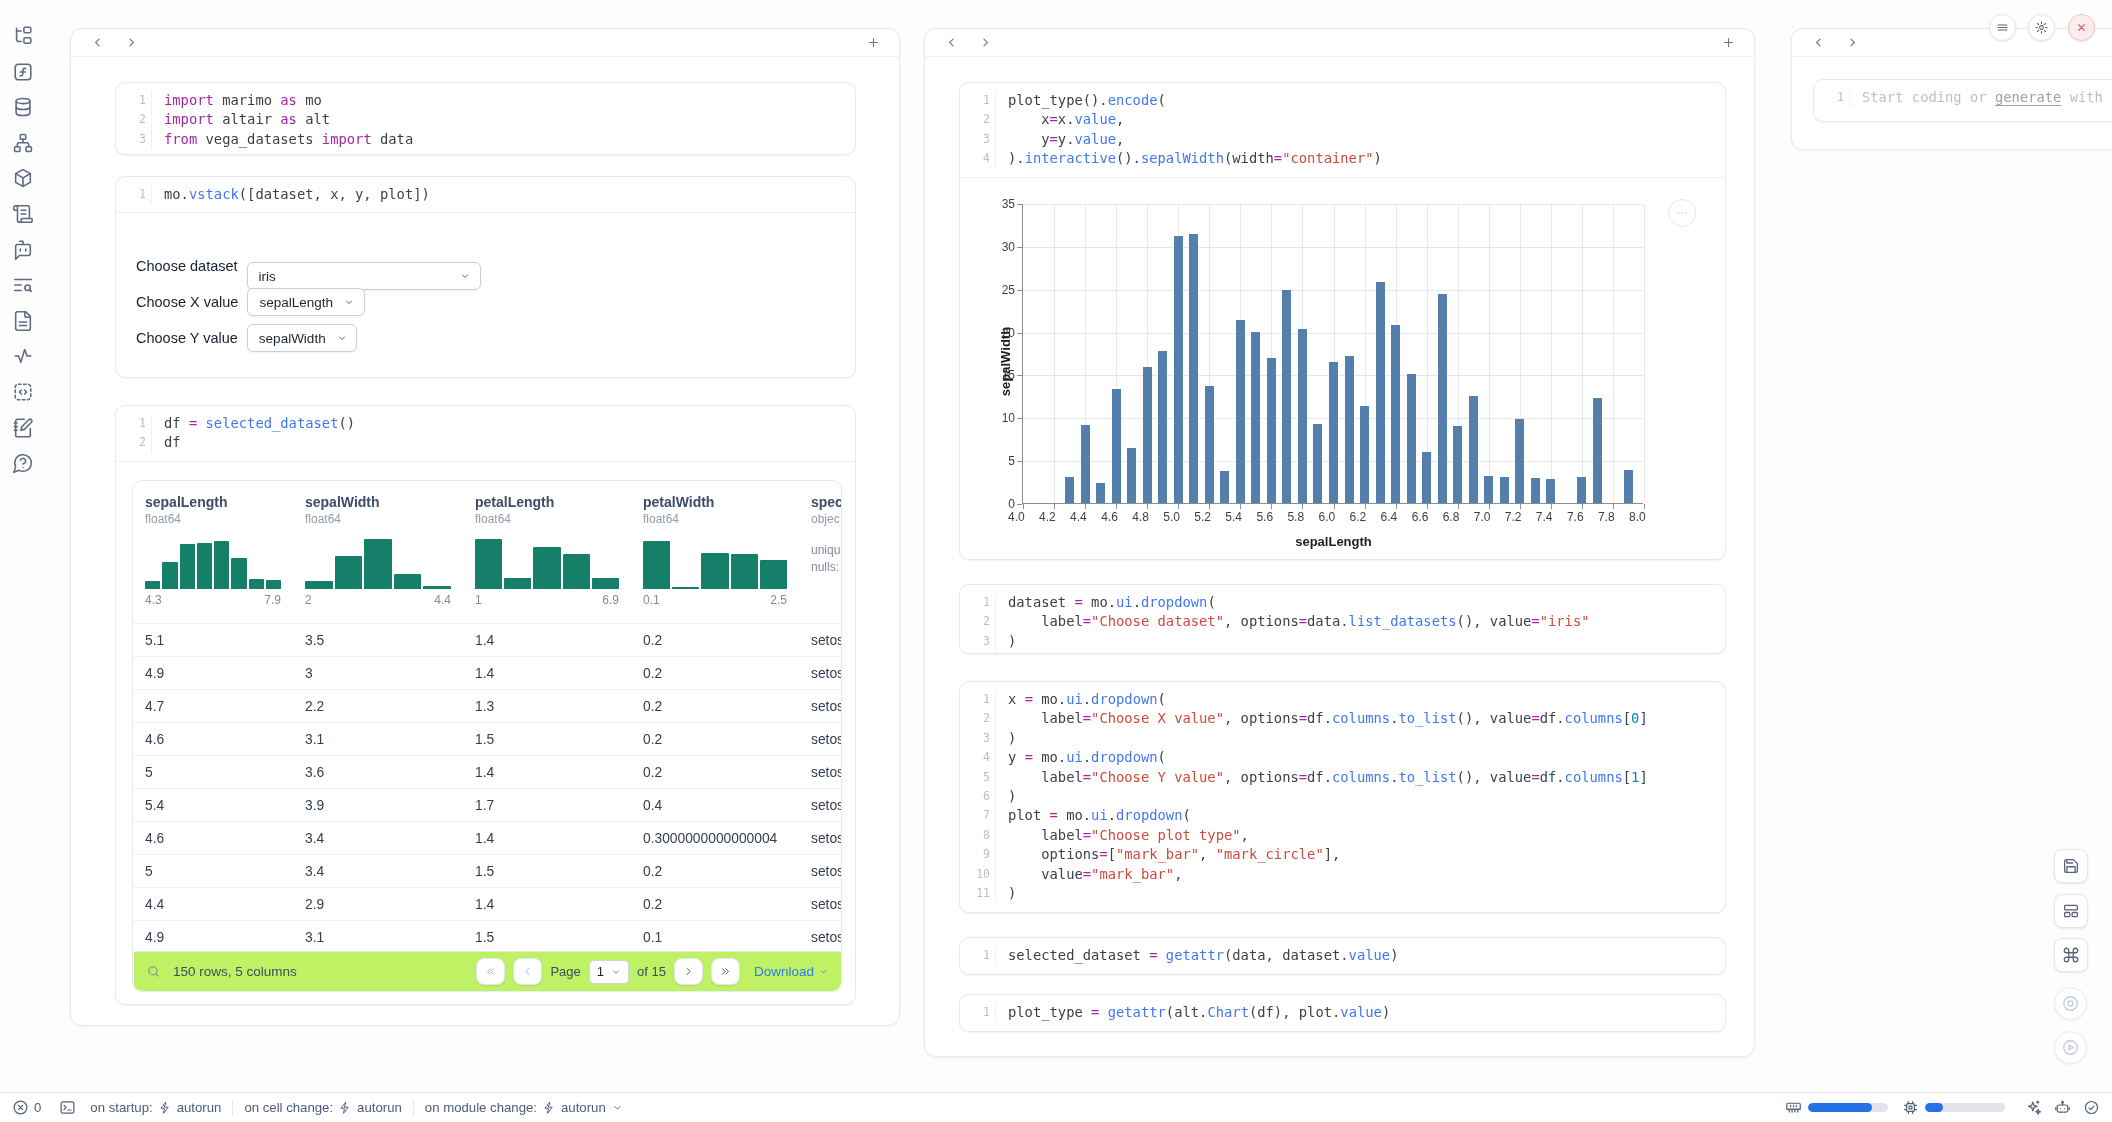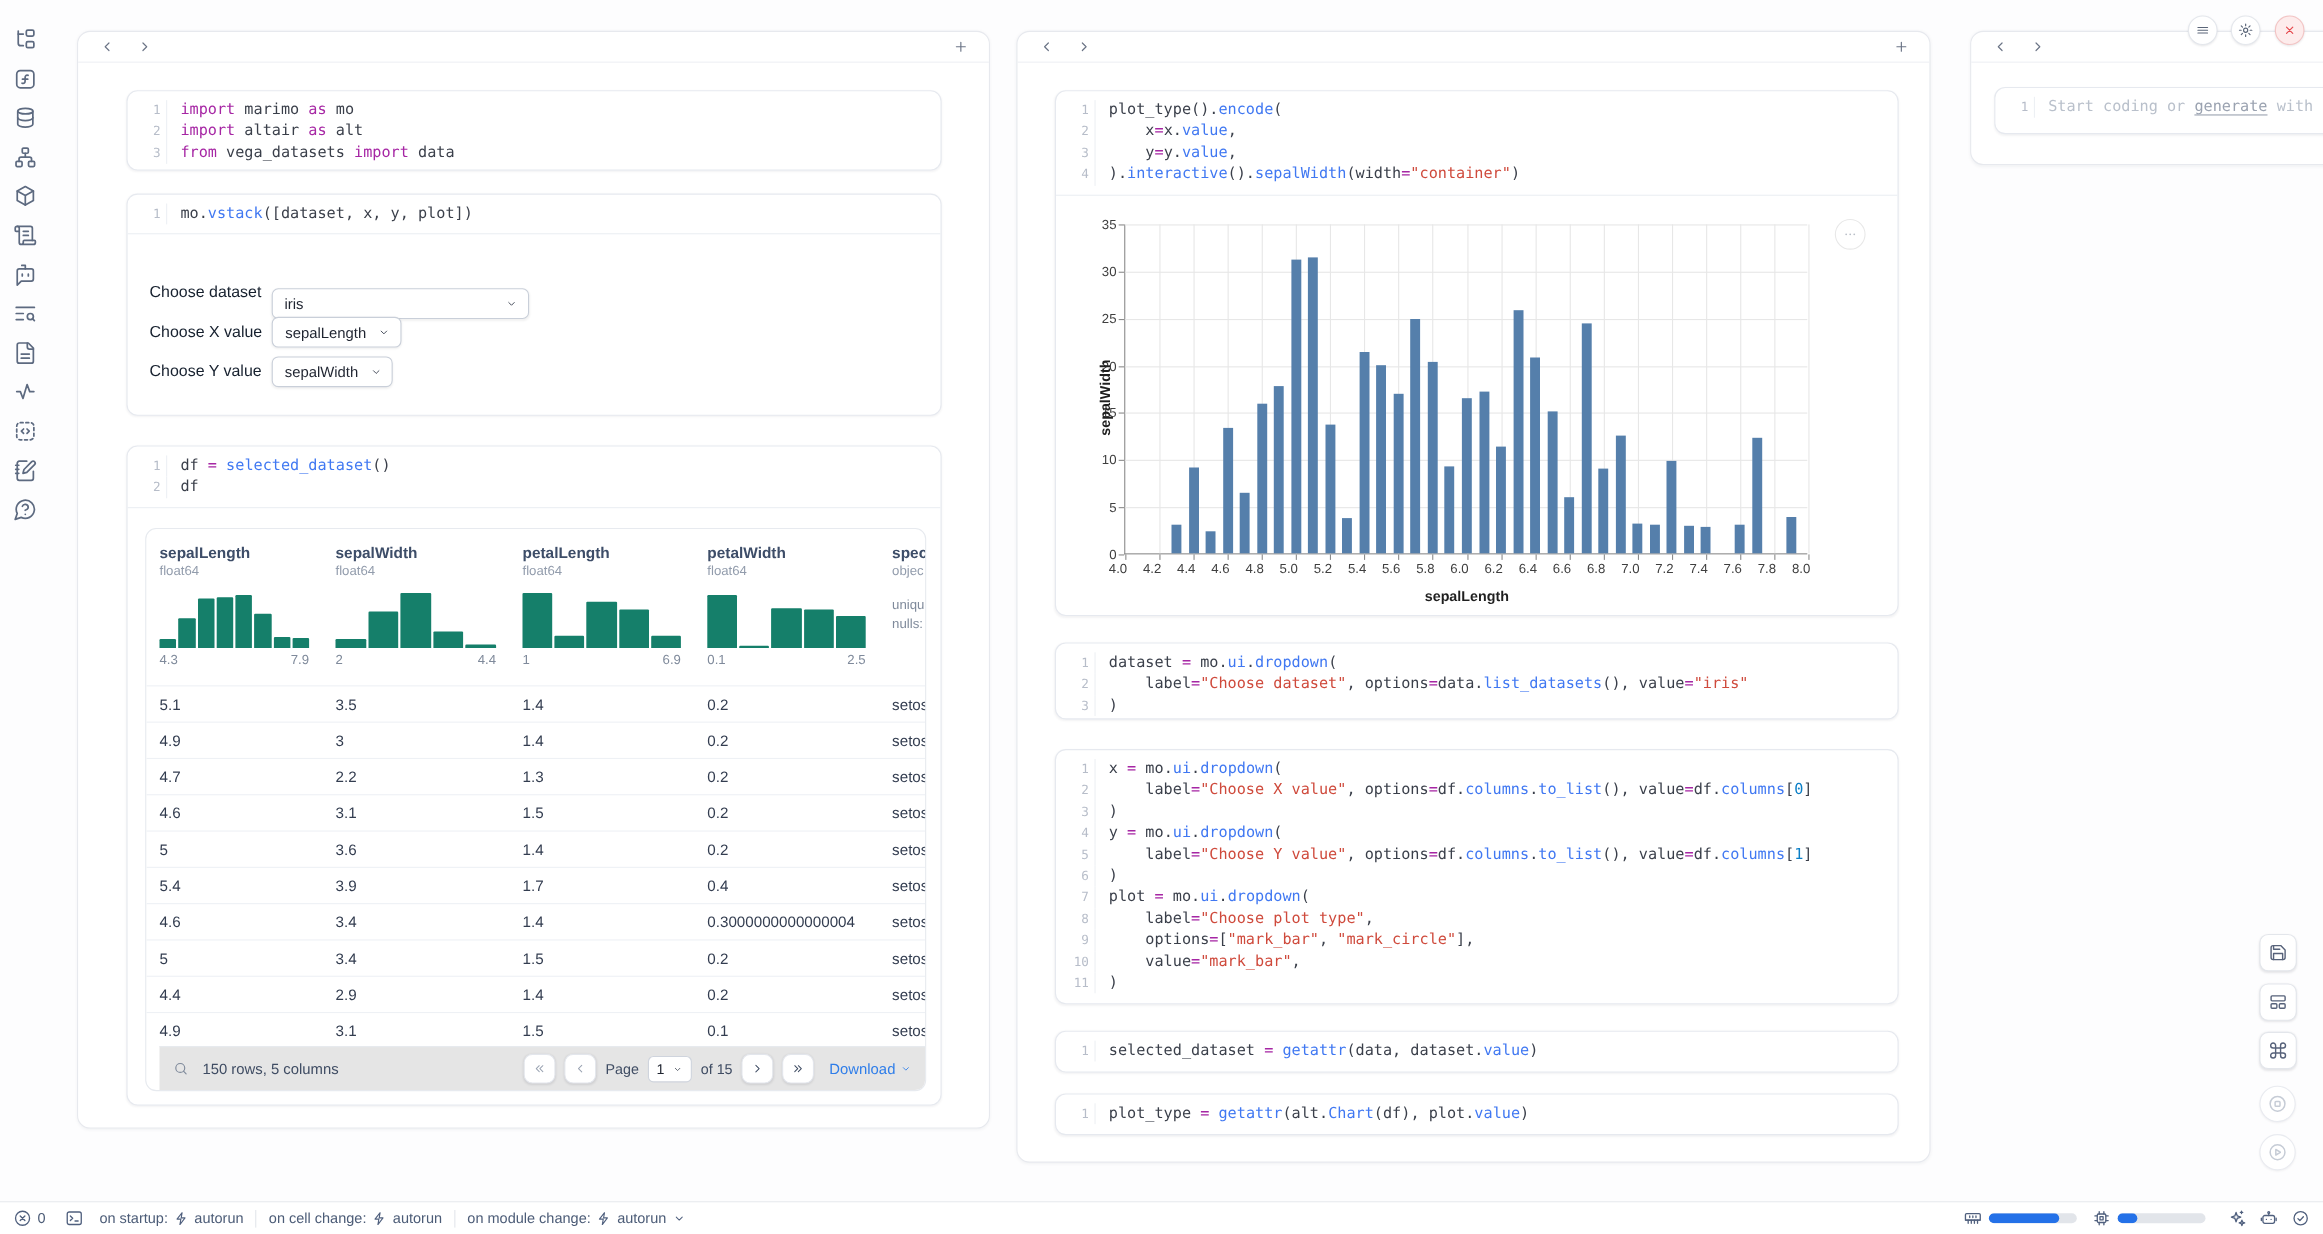--- a/index.html
+++ b/index.html
@@ -69,22 +69,22 @@
   .th { flex:none; padding:13px 12px 0 12px; overflow:hidden; }
   .th-name { font-weight:bold; font-size:14px; color:#3d4d68; white-space:nowrap; }
   .th-type { font-size:12px; color:#929cac; margin-top:2px; }
   .hist { height:50px; margin-top:13px; display:flex; align-items:flex-end; gap:2px; }
   .hist i { flex:1; background:#157f6a; border-radius:1px 1px 0 0; }
   .hist-range { display:flex; justify-content:space-between; font-size:12px; color:#7f8a9b; margin-top:4px; }
   .th-stats { margin-top:16px; font-size:12px; color:#7f8a9b; line-height:17px; white-space:nowrap; }
   .tr { display:flex; height:33px; border-top:1px solid #eef1f5; align-items:center;
     font-size:13.8px; color:#333d50; }
   .td { flex:none; padding-left:12px; overflow:hidden; white-space:nowrap; }
-  .t-foot { position:absolute; left:12px; right:0; bottom:0; height:40px; border-top:1px solid #e7eaef;
-    display:flex; align-items:center; padding:0 12px; gap:8px; background:#e5e5e5; }
+  .t-foot { position:absolute; left:1px; right:0; bottom:0; height:40px; border-top:1px solid #e7eaef;
+    display:flex; align-items:center; padding:0 12px; gap:8px; background:#bef264; }
   .t-foot .sicon { width:15px; height:15px; color:#7f8a9b; flex:none; }
   .t-summary { font-size:13.5px; color:#3f4c63; margin-left:4px; }
   .spacer { flex:1; }
   .pgbtn { width:29px; height:27px; border:1px solid #e3e6ec; border-radius:8px; background:#fff;
     box-shadow:0 1px 2px rgba(16,24,40,.1); display:flex; align-items:center; justify-content:center; cursor:pointer; }
   .pgbtn svg { width:13px; height:13px; }
   .pgbtn.dim  { color:#9aa3b2; }
   .pgbtn.dark { color:#3f4c63; }
   .pg-text { font-size:13px; color:#3f4c63; }
   .pgsel { display:flex; align-items:center; border:1px solid #cfd4dd; border-radius:5px; height:24px;

